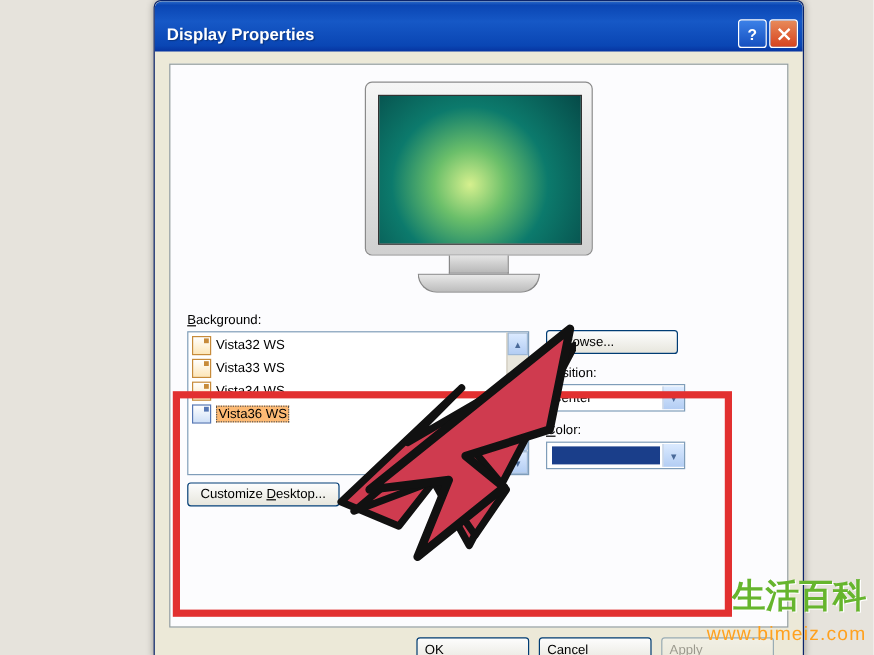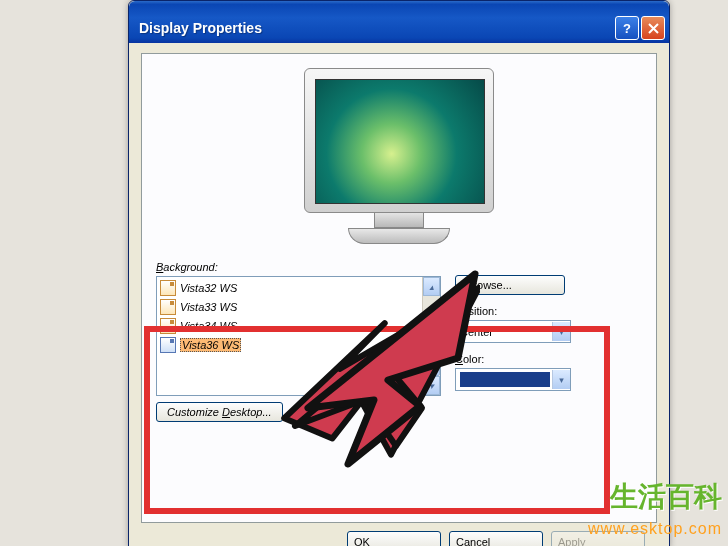--- a/index.html
+++ b/index.html
@@ -134,21 +134,21 @@
     border: 6px solid #e23030;
     pointer-events: none;
     z-index: 5;
   }
 
   .lower {
     display: flex;
     gap: 14px;
     position: relative;
   }
-  .bg-section { width: 285px; font-style: italic; }
+  .bg-section { width: 285px; }
   .field-label { margin-bottom: 3px; display:block;}
   .underline { text-decoration: underline; }
   .listbox {
     border: 1px solid #7f9db9;
     background: #fff;
     height: 118px;
     display: flex;
   }
   .list-items {
     flex: 1;
@@ -380,13 +380,13 @@
   <polygon points="200,10 60,115 115,115 18,185 95,175 80,135 155,190 120,100 170,95" fill="#cf3b4f" stroke="#111" stroke-width="6" stroke-linejoin="round" transform="scale(0)"></polygon>
   <polygon points="205,8 40,145 95,130 70,190 140,150 115,110 175,115" fill="#cf3b4f" stroke="#111" stroke-width="6" stroke-linejoin="round" transform="scale(0)"></polygon>
 
   <polygon points="205,6 22,160 92,148 108,195 150,145 108,113 172,100" fill="#cf3b4f" stroke="#111" stroke-width="6" stroke-linejoin="round" transform="scale(0)"></polygon>
   <path d="M 205 6 L 55 120 L 112 108 L 20 178 L 118 172 L 96 132 L 168 186 L 132 96 L 190 78 Z" fill="#cf3b4f" stroke="#111" stroke-width="6" stroke-linejoin="round" transform="scale(0)"></path>
 
   <path d="M205 6 L38 140 L104 132 L78 196 L150 138 L118 112 L188 90 Z" fill="#cf3b4f" stroke="#111" stroke-width="7" stroke-linejoin="round"></path>
 </svg>
 
 <div class="watermark-logo">生活百科</div>
-<div class="watermark-url">www.esktop.com</div>
+<div class="watermark-url">www.bimeiz.com</div>
 
 </body></html>

